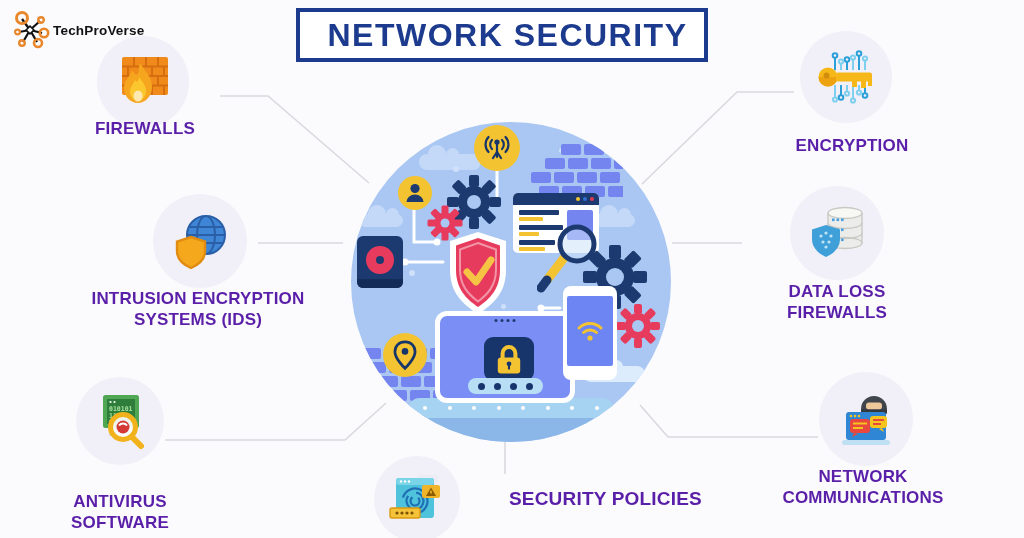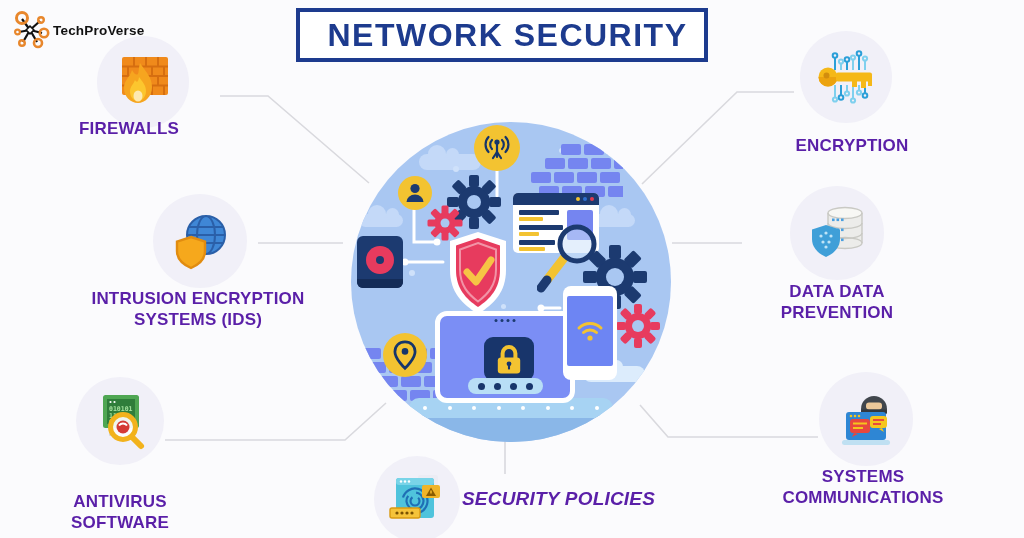--- a/index.html
+++ b/index.html
@@ -13,33 +13,33 @@
              display:flex;align-items:center;justify-content:center;padding-left:11px;}
   #title-box .title-text{font-size:32px;font-weight:bold;color:#1d3b8e;letter-spacing:1.5px;}
   
   #connectors{position:absolute;left:0;top:0;width:1024px;height:538px;}
   
   .badge-circle{position:absolute;border-radius:50%;background:#f1f0f8;
                 display:flex;align-items:center;justify-content:center;}
   .node-label{position:absolute;color:#5a1fa8;font-weight:bold;text-align:center;
               font-size:17px;line-height:1.22;letter-spacing:.2px;}
   #c-firewalls{left:97px;top:36px;width:92px;height:92px;}
-  #l-firewalls{left:54px;top:119px;width:150px;}
+  #l-firewalls{left:70px;top:119px;width:150px;}
   #c-encryption{left:800px;top:31px;width:92px;height:92px;}
   #l-encryption{left:777px;top:136px;width:150px;}
   #c-ids{left:153px;top:194px;width:94px;height:94px;}
   #l-ids{left:83px;top:289px;width:230px;}
   #c-dlp{left:790px;top:186px;width:94px;height:94px;}
   #l-dlp{left:759px;top:282px;width:156px;}
   #c-av{left:76px;top:377px;width:88px;height:88px;text-decoration:underline;}
   #l-av{left:52px;top:492px;width:136px;}
   #c-sc{left:819px;top:372px;width:94px;height:94px;}
   #l-sc{left:757px;top:467px;width:212px;}
   #c-sp{left:374px;top:456px;width:86px;height:86px;}
-  #l-sp{left:462px;top:487px;width:240px;text-align:left;font-size:19px;font-style:italic;}
+  #l-sp{left:462px;top:487px;width:240px;text-align:right;font-size:19px;}
   
   #circle{position:absolute;left:351px;top:122px;width:320px;height:320px;
           border-radius:50%;background:#a9c7f2;overflow:hidden;}
   #circle > *{position:absolute;}
   .cloud{background:#c4d9f8;border-radius:8px;}
   .cloud::before{content:"";position:absolute;left:9px;top:-9px;width:18px;height:18px;
                  border-radius:50%;background:inherit;}
   .cloud::after{content:"";position:absolute;left:27px;top:-6px;width:13px;height:13px;
                 border-radius:50%;background:inherit;}
   .cloud.white{background:#dcecfc;}
@@ -242,21 +242,21 @@
       <g fill="#bfe4f7">
         <circle cx="16" cy="35" r="1.6"></circle>
           <circle cx="21" cy="32" r="1.6"></circle>
           <circle cx="26" cy="35" r="1.6"></circle>
         <circle cx="18" cy="41" r="1.6"></circle>
           <circle cx="24" cy="41" r="1.6"></circle>
           <circle cx="21" cy="46" r="1.6"></circle>
       </g>
     </svg>
   </div>
-  <div class="node-label" id="l-dlp">DATA DATA PREVENTION</div>
+  <div class="node-label" id="l-dlp">DATA LOSS FIREWALLS</div>
 
   <div class="badge-circle" id="c-av">
     <svg width="60" height="62" viewBox="0 0 60 62">
       <rect x="13" y="5" width="36" height="33" rx="2.5" fill="#4fa653"></rect>
       <rect x="17" y="9" width="28" height="25" fill="#2f7d3a"></rect>
       <circle cx="20.5" cy="12" r="1.1" fill="#fff"></circle>
         <circle cx="24.5" cy="12" r="1.1" fill="#fff"></circle>
       <text x="19" y="21" font-size="6.5" font-weight="bold" fill="#a8e4a0" font-family="'DejaVu Sans Mono',monospace">010101</text>
       <text x="19" y="28" font-size="6.5" font-weight="bold" fill="#a8e4a0" font-family="'DejaVu Sans Mono',monospace">11</text>
       <text x="19" y="34" font-size="6.5" font-weight="bold" fill="#a8e4a0" font-family="'DejaVu Sans Mono',monospace">0</text>
@@ -283,21 +283,21 @@
       <path d="M48,40 l2,4 -5,-3 z" fill="#f5c51d"></path>
       <line x1="39" y1="32" x2="50" y2="32" stroke="#e8483e" stroke-width="2"></line>
       <line x1="39" y1="36" x2="47" y2="36" stroke="#e8483e" stroke-width="2"></line>
       <rect x="16" y="31" width="20" height="14" rx="3" fill="#e8483e"></rect>
       <path d="M20,45 l-2,4 6,-3 z" fill="#e8483e"></path>
       <line x1="19" y1="35.5" x2="33" y2="35.5" stroke="#f5c51d" stroke-width="2"></line>
       <line x1="19" y1="40" x2="29" y2="40" stroke="#f5c51d" stroke-width="2"></line>
       <rect x="8" y="52" width="48" height="5" rx="2.5" fill="#bfe0f2"></rect>
     </svg>
   </div>
-  <div class="node-label" id="l-sc">SYSTEMS COMMUNICATIONS</div>
+  <div class="node-label" id="l-sc">NETWORK COMMUNICATIONS</div>
 
   <div class="badge-circle" id="c-sp">
     <svg width="58" height="58" viewBox="0 0 58 58">
       <rect x="30" y="5" width="20" height="14" rx="2" fill="#ececf4"></rect>
       <rect x="8" y="8" width="38" height="40" rx="3" fill="#4fc3dc"></rect>
       <rect x="8" y="8" width="38" height="7" rx="3" fill="#79d4e8"></rect>
       <circle cx="13" cy="11.5" r="1.2" fill="#fff"></circle>
         <circle cx="17" cy="11.5" r="1.2" fill="#fff"></circle>
         <circle cx="21" cy="11.5" r="1.2" fill="#fff"></circle>
       <g fill="none" stroke="#1f6fb5" stroke-width="2.2">

